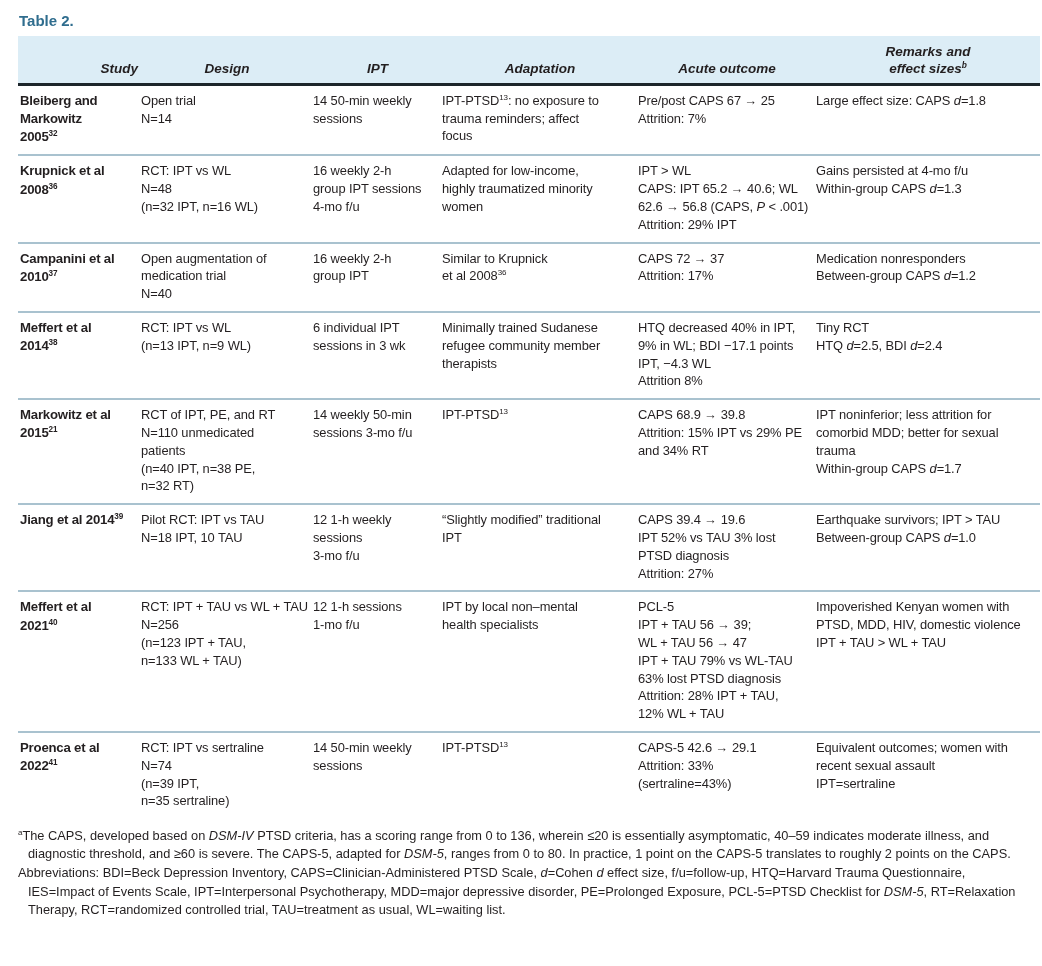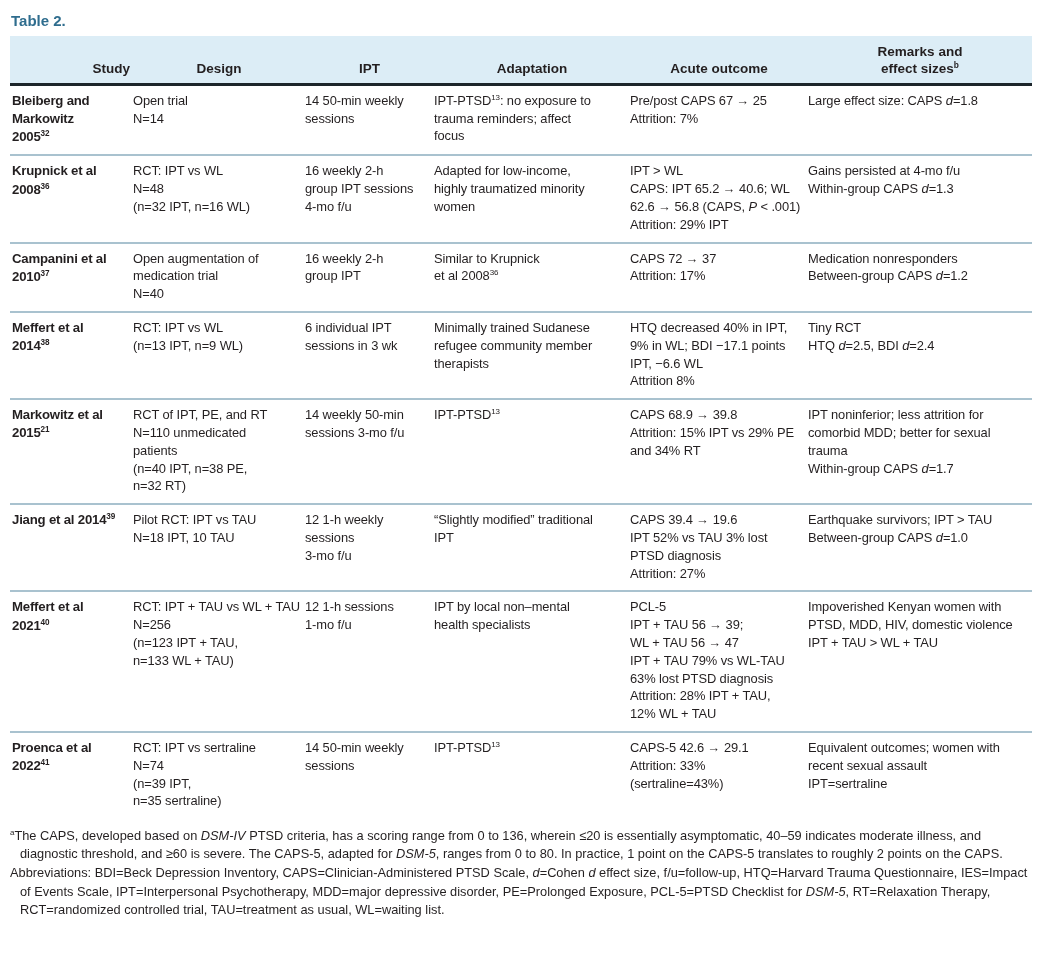--- a/index.html
+++ b/index.html
@@ -6,33 +6,34 @@
     --accent-teal:#2f6d8e;
     --header-bg:#dcedf6;
     --header-rule:#1d262b;
     --row-divider:#a9c2cf;
     --footer-rule:#7fa0b2;
     --text:#231f20;
   }
   html,body{margin:0;padding:0;background:#fff;}
   .page{
     width:1042px;height:966px;box-sizing:border-box;
-    padding:10px 10px 0 10px;
+    padding:10px 10px 0 18px;
     font-family:"Liberation Sans",sans-serif;color:var(--text);
     display:flex;flex-direction:column;overflow:hidden;background:#fff;
   }
   .table-label{color:var(--accent-teal);font-weight:bold;font-size:15px;margin:2px 0 7px 1px;}
   .table-title{color:var(--accent-teal);font-weight:bold;font-size:21px;margin:0 0 10px 1px;letter-spacing:.2px;}
   table{border-collapse:collapse;table-layout:fixed;width:1022px;}
   thead th{
     background:var(--header-bg);
     font-size:13.5px;font-weight:bold;line-height:1.25;
     vertical-align:bottom;text-align:center;
     padding:8px 3px 5px 3px;white-space:pre-line;
     border-bottom:3px solid var(--header-rule);
+    font-style:italic;
   }
   thead th.col-study{text-align:right;padding-left:2px;}
   tbody td{
     vertical-align:top;text-align:left;
     font-size:12.9px;line-height:1.38;letter-spacing:-0.1px;
     padding:6px 5px 8px 0;white-space:pre-line;
   }
   tbody tr + tr td{border-top:2px solid var(--row-divider);}
   td.cell-study{font-weight:bold;font-size:13.2px;letter-spacing:-0.2px;padding-left:2px;margin-top:8px;}
   sup{font-size:0.62em;line-height:0;vertical-align:super;}
@@ -122,21 +123,21 @@
 2014<sup>38</sup></td>
           <td class="cell cell-design">RCT: IPT vs WL
 (n=13 IPT, n=9 WL)</td>
           <td class="cell cell-ipt">6 individual IPT
 sessions in 3 wk</td>
           <td class="cell cell-adaptation">Minimally trained Sudanese
 refugee community member
 therapists</td>
           <td class="cell cell-outcome">HTQ decreased 40% in IPT,
 9% in WL; BDI −17.1 points
-IPT, −6.6 WL
+IPT, −4.3 WL
 Attrition 8%</td>
           <td class="cell cell-remarks">Tiny RCT
 HTQ <i>d</i>=2.5, BDI <i>d</i>=2.4</td>
         </tr>
         <tr>
           <td class="cell cell-study">Markowitz et al
 2015<sup>21</sup></td>
           <td class="cell cell-design">RCT of IPT, PE, and RT
 N=110 unmedicated
 patients

